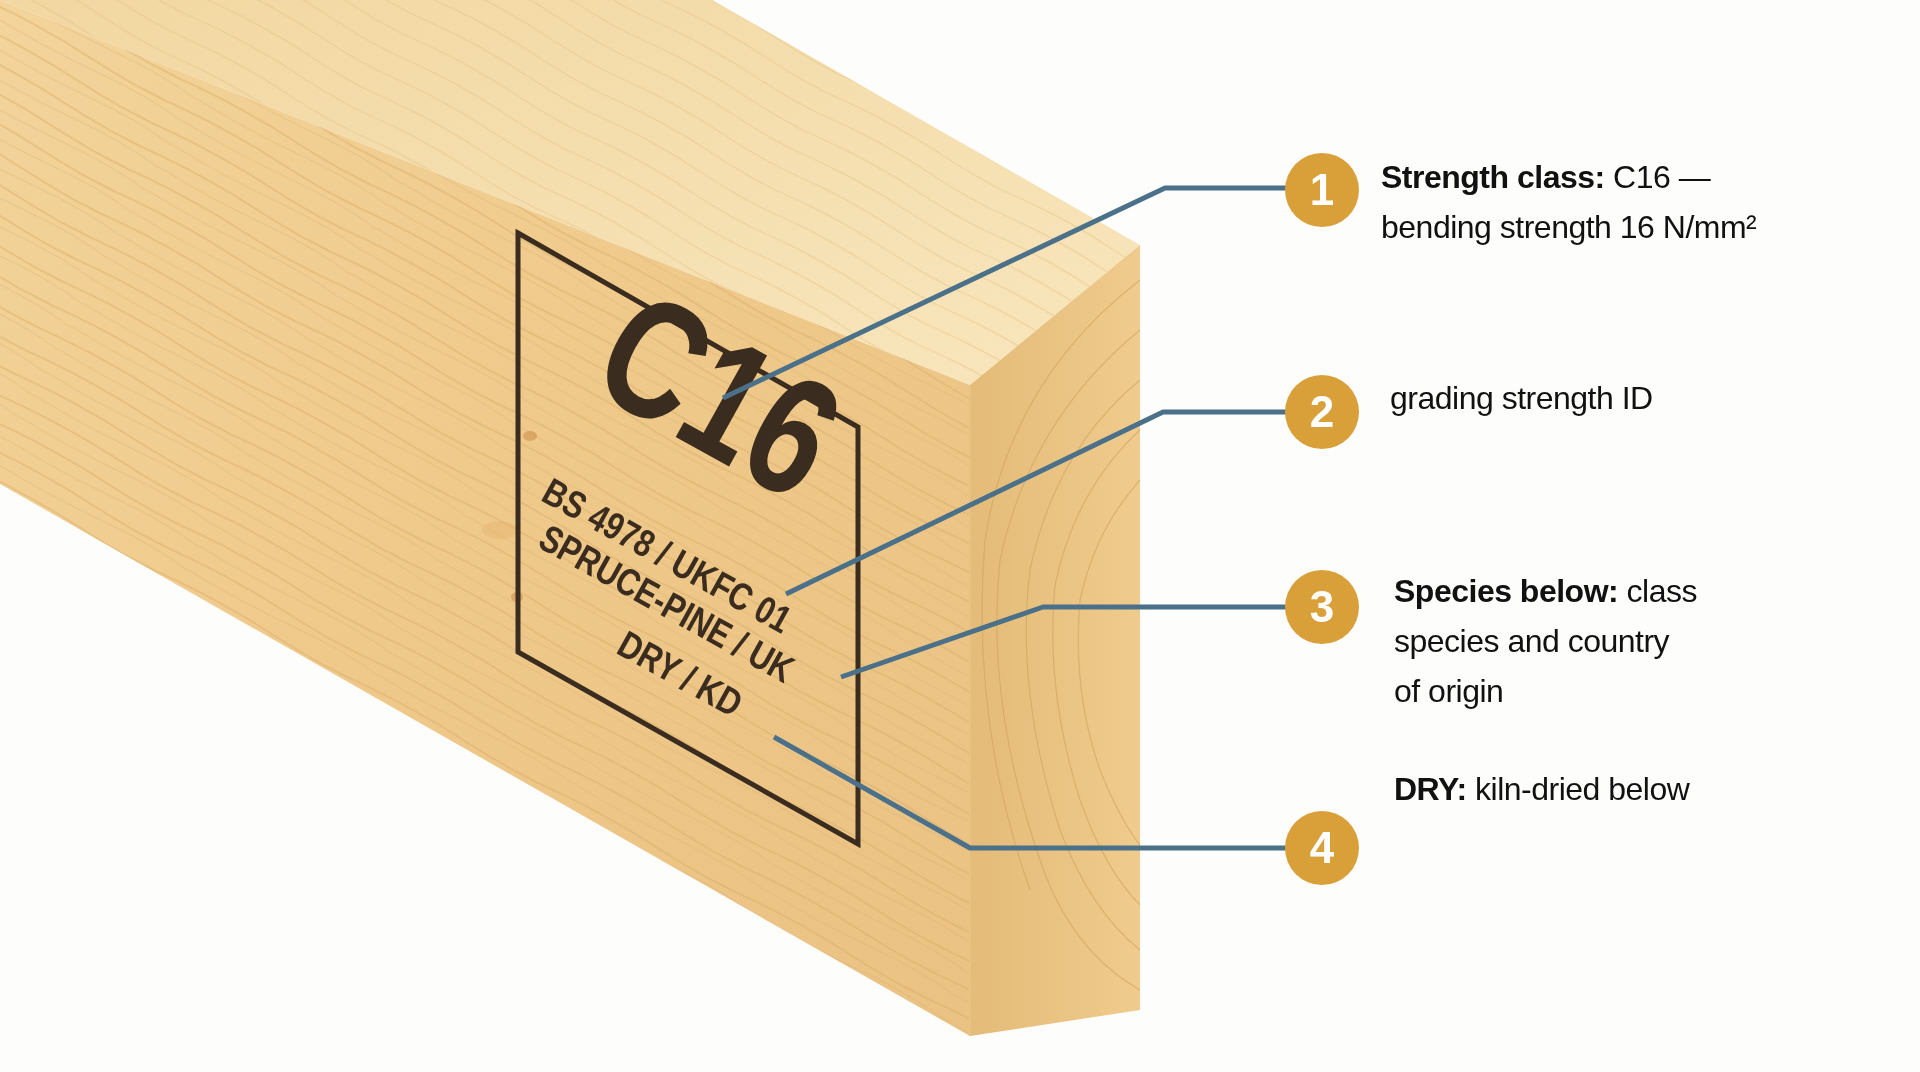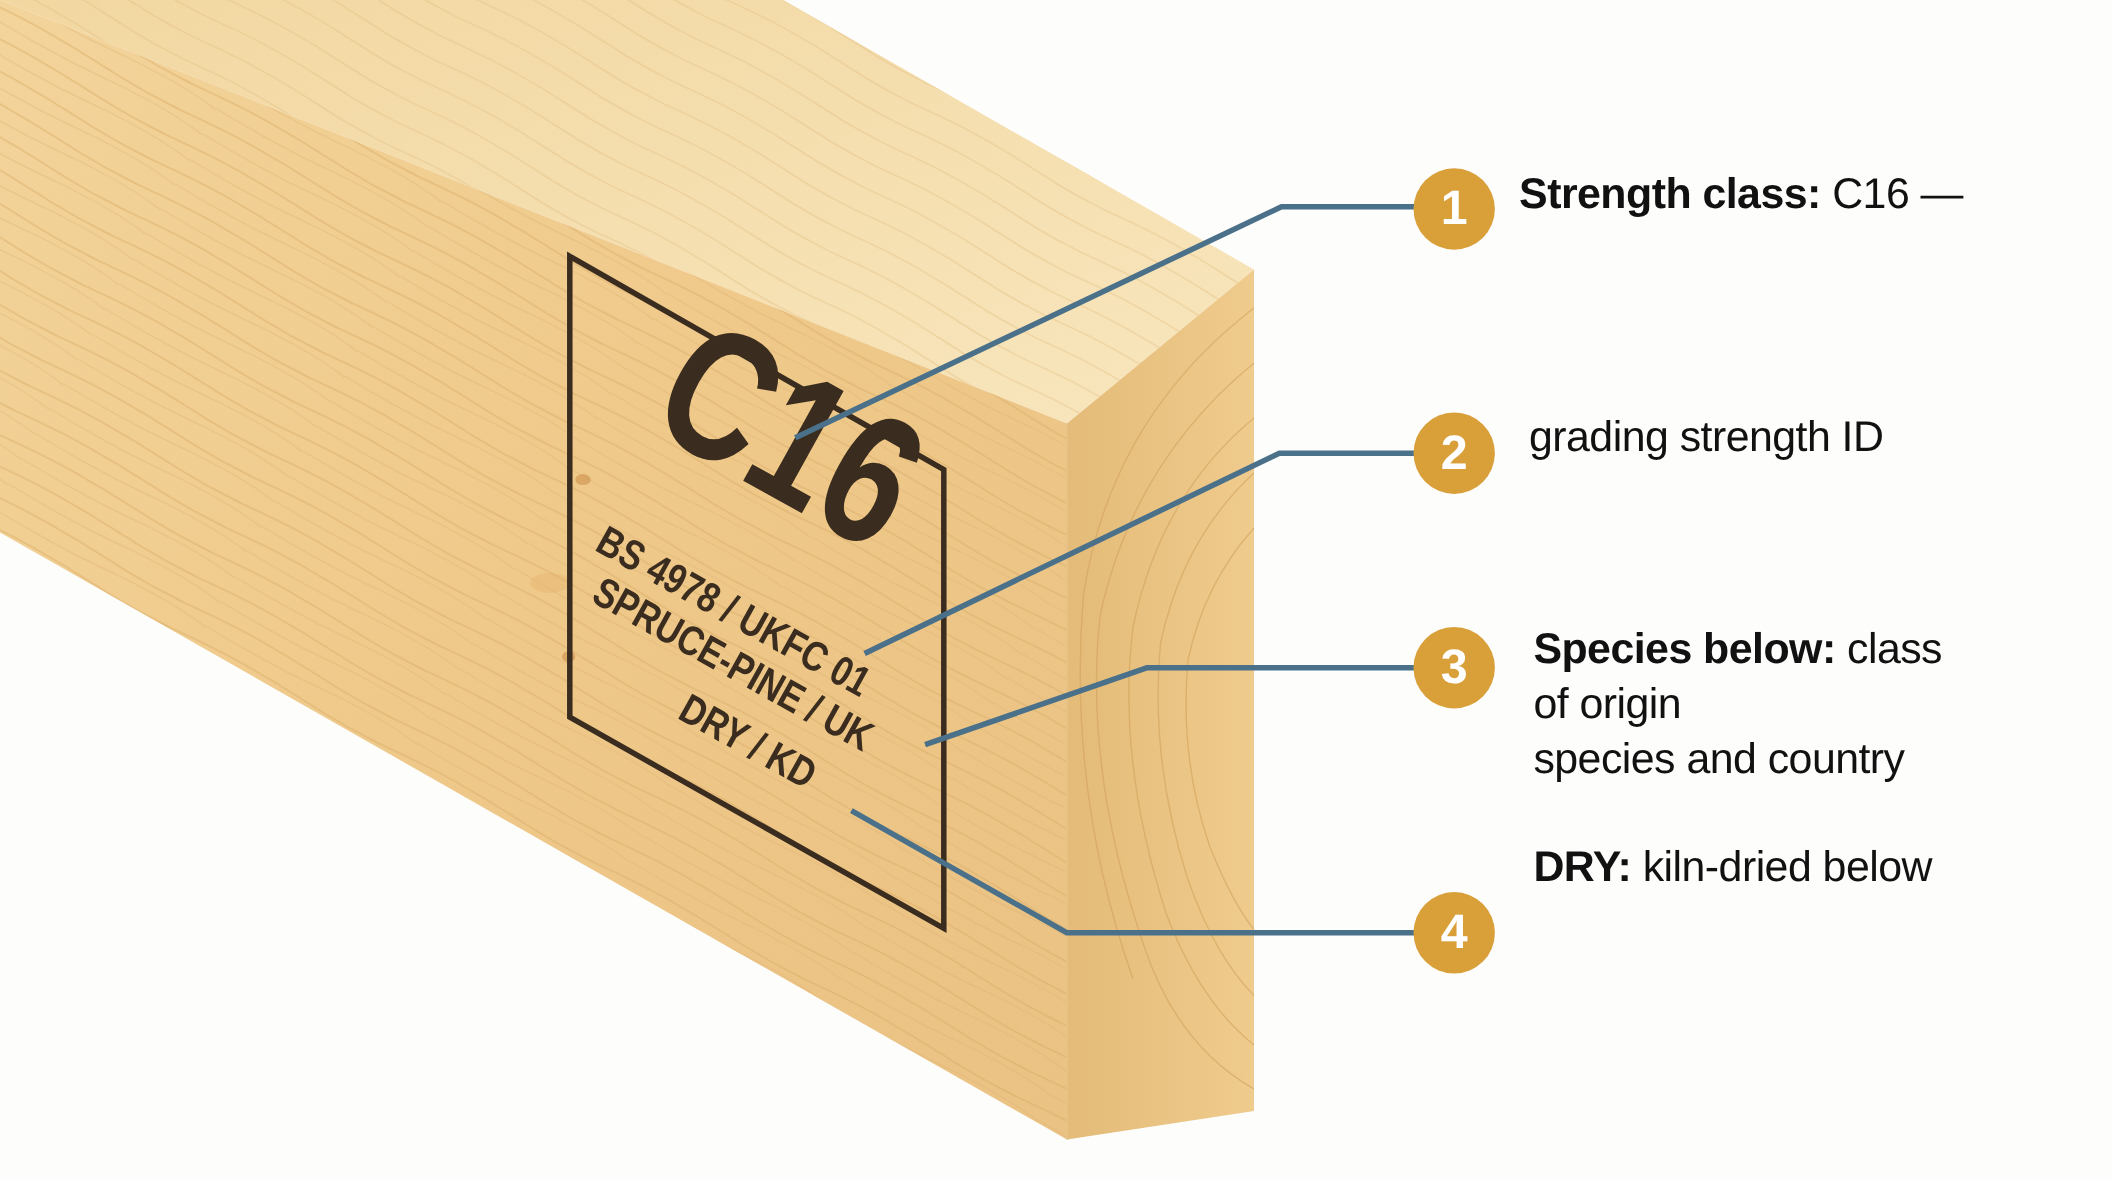--- a/index.html
+++ b/index.html
@@ -29,21 +29,21 @@
       color: #ffffff;
       font-family: "Liberation Sans", sans-serif;
       font-weight: bold;
       font-size: 44px;
       line-height: 1;
     }
     .callout-text {
       position: absolute;
       color: #111111;
       font-family: "Liberation Sans", sans-serif;
-      font-size: 39px;
+      font-size: 32px;
       line-height: 50px;
       letter-spacing: -0.5px;
       white-space: nowrap;
     }
     .callout-text b {
       font-weight: bold;
     }
     .stamp-text {
       font-family: "Liberation Sans", sans-serif;
       font-weight: bold;
@@ -119,36 +119,37 @@
     <polyline points="841,677 1043,607 1290,607"></polyline>
     <polyline points="774,737 970,848 1290,848"></polyline>
   </g>
 </svg>
 
 <div class="badge" style="left:1285px; top:153px; background:#d9a03a;">
   <span>1</span>
 </div>
 <div class="callout-text" style="left:1381px; top:152px;">
   <div><b>Strength class:</b> <span>C16 —</span></div>
+  <div>bending strength 16 N/mm²</div>
 </div>
 
 <div class="badge" style="left:1285px; top:375px; background:#d9a03a;">
   <span>2</span>
 </div>
 <div class="callout-text" style="left:1390px; top:373px;">
   <div>grading strength ID</div>
 </div>
 
 <div class="badge" style="left:1285px; top:570px; background:#d9a03a;">
   <span>3</span>
 </div>
 <div class="callout-text" style="left:1394px; top:566px;">
   <div><b>Species below:</b> <span>class</span></div>
+  <div>species and country</div>
   <div>of origin</div>
-  <div>species and country</div>
 </div>
 
 <div class="badge" style="left:1285px; top:811px; background:#d9a03a;">
   <span>4</span>
 </div>
 <div class="callout-text" style="left:1394px; top:764px;">
   <div><b>DRY:</b> <span>kiln-dried below</span></div>
 </div>
 
 </body></html>

